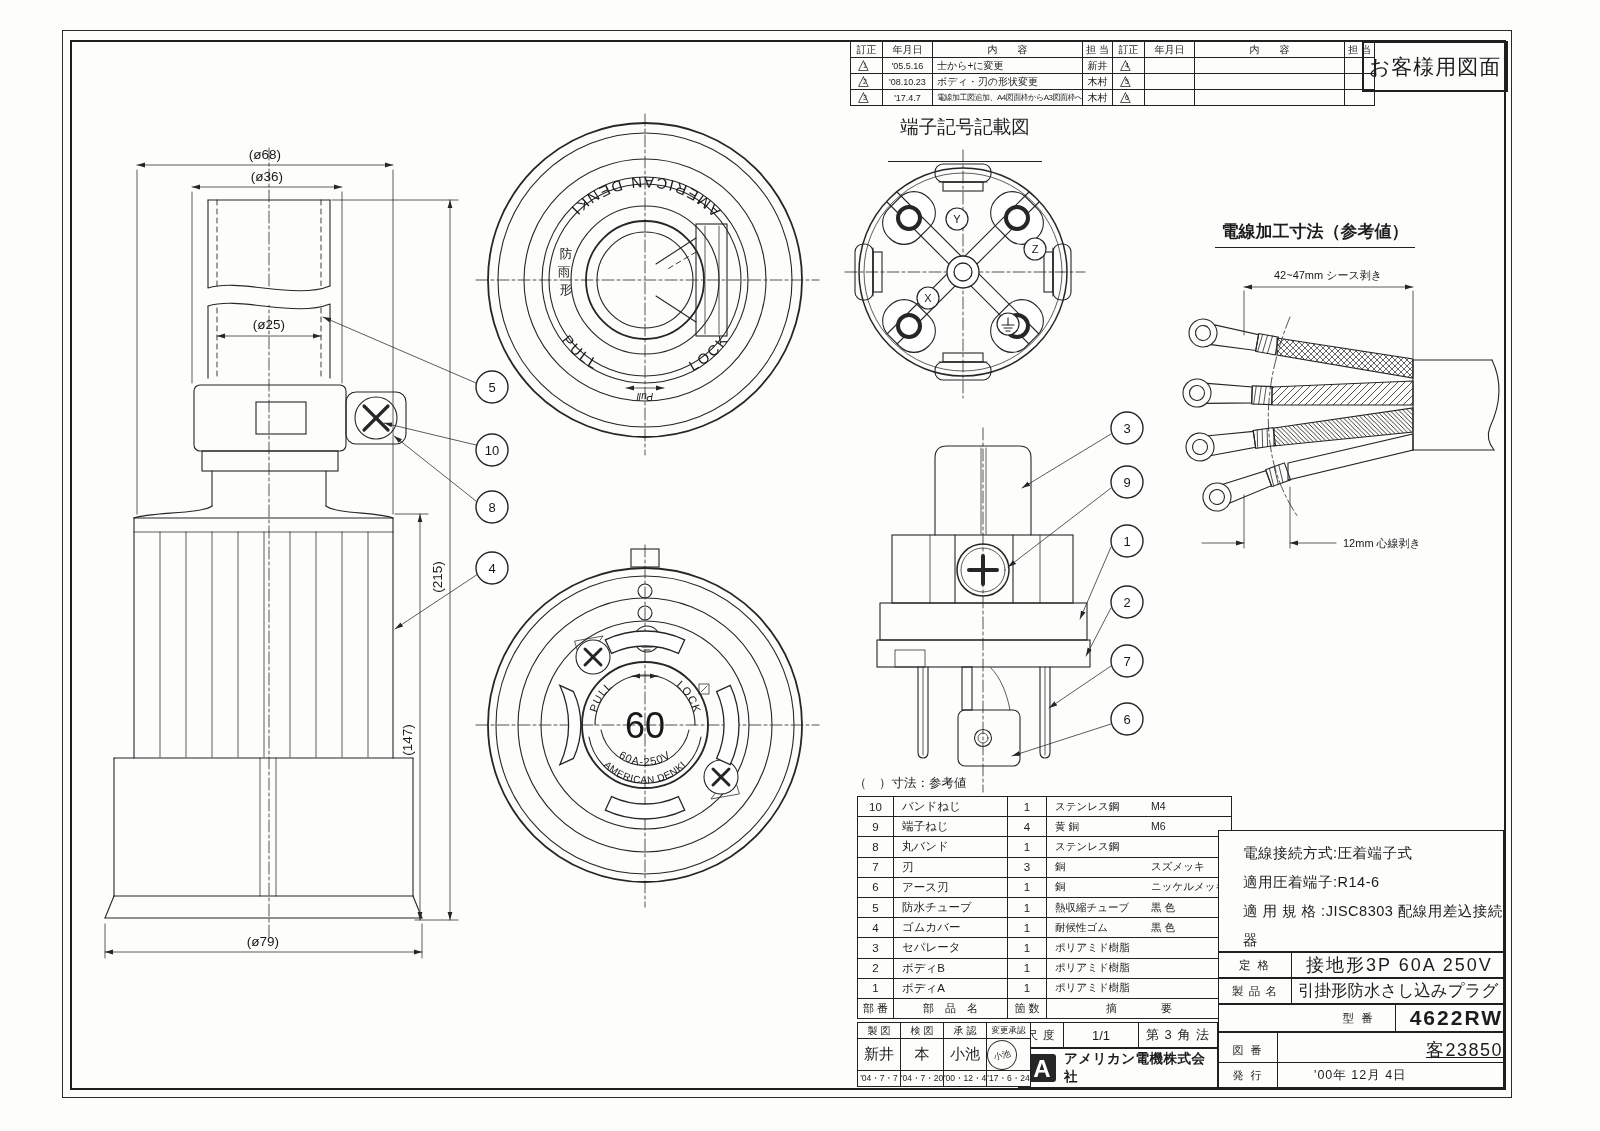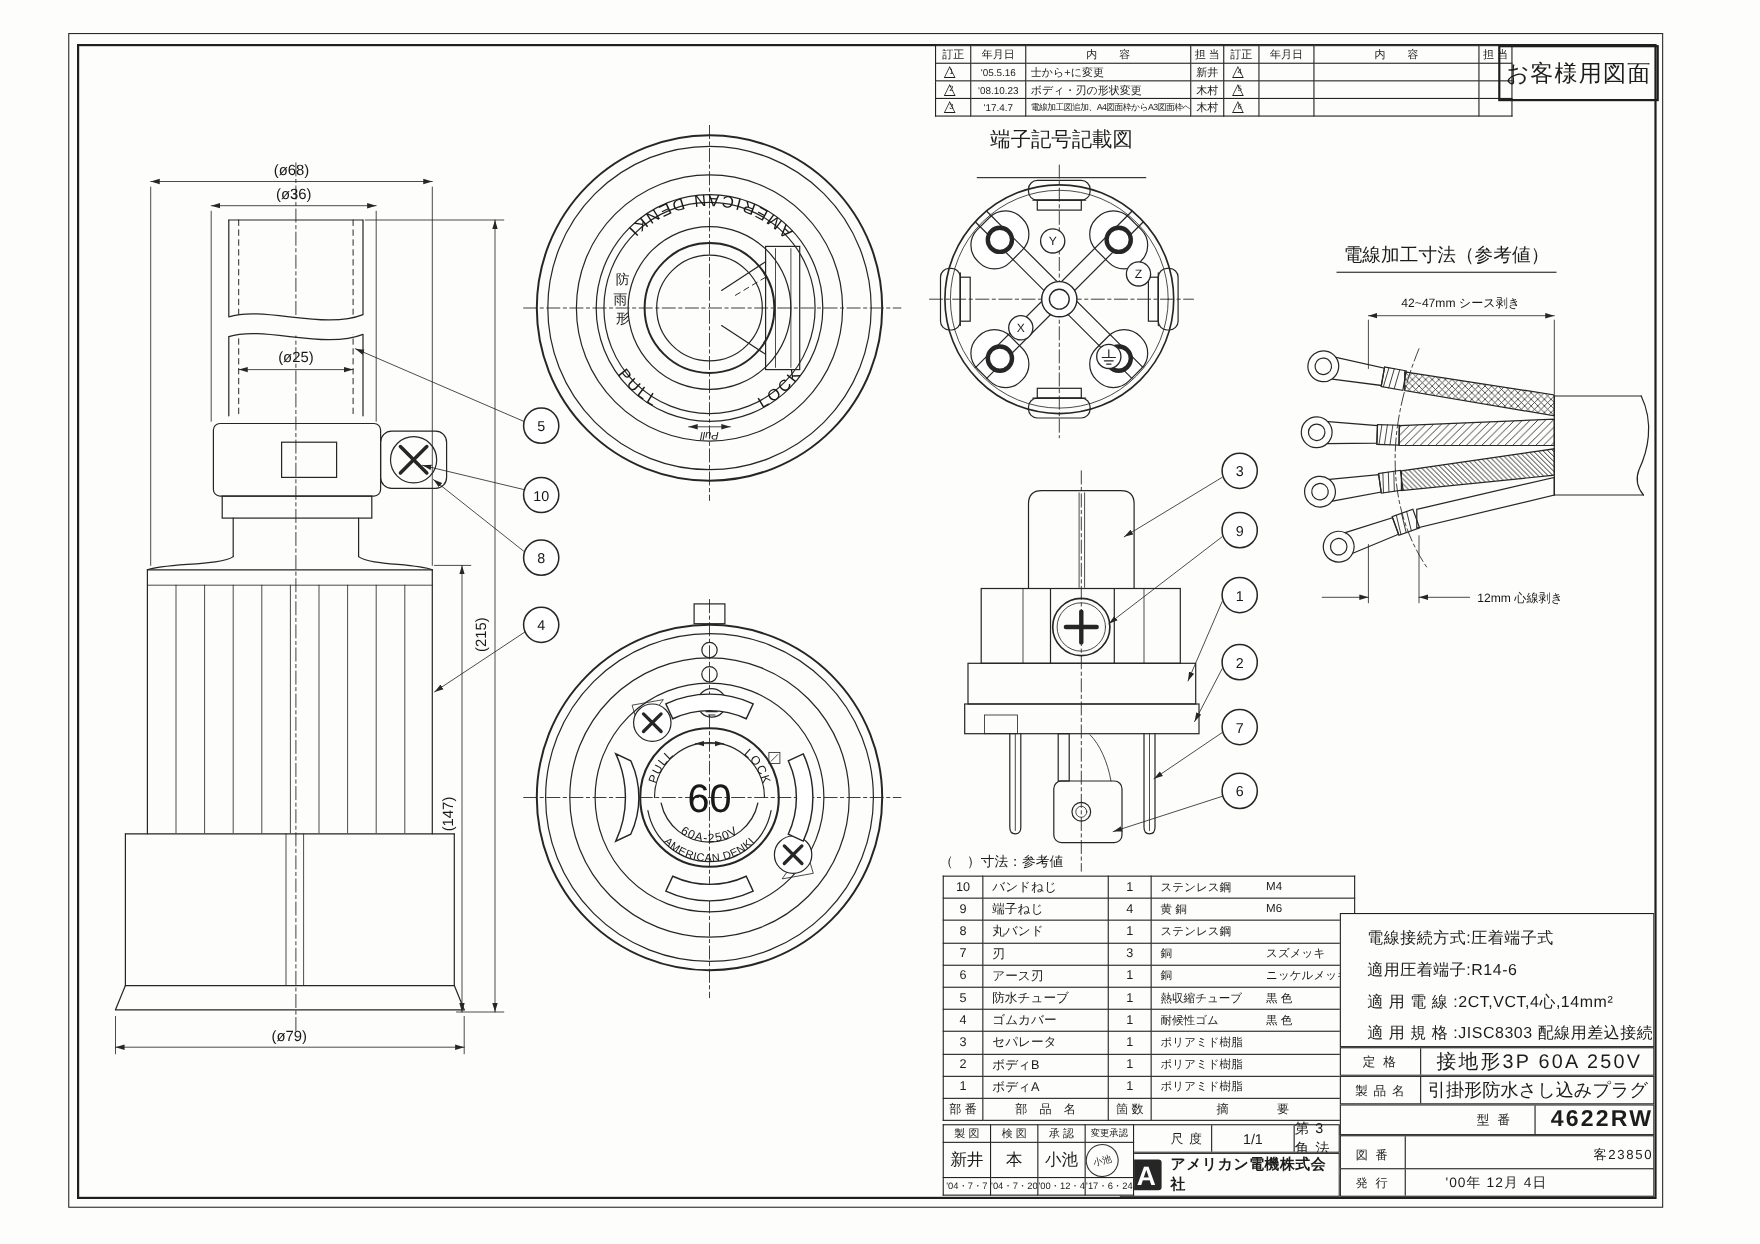--- a/index.html
+++ b/index.html
@@ -453,21 +453,21 @@
       <circle class="f" cx="287" cy="261" r="16" style="stroke-width:1.4"></circle>
       <text x="287" y="266" text-anchor="middle" font-size="13">7</text>
     </g>
     <g>
       <line x1="271" y1="324" x2="172" y2="356" marker-end="url(#ma-e)" class="thin"></line>
       <circle class="f" cx="287" cy="319" r="16" style="stroke-width:1.4"></circle>
       <text x="287" y="324" text-anchor="middle" font-size="13">6</text>
     </g>
   </svg>
 
-  <div class="abs utitle" style="left:1215px;top:220px;width:200px;font-size:17px;padding-bottom:4px;">電線加工寸法（参考値）</div>
+  <div class="abs utitle" style="left:1215px;top:220px;width:200px;font-size:17px;padding-bottom:4px;font-weight:bold;">電線加工寸法（参考値）</div>
   <svg style="left:1140px;top:255px;" width="364" height="305" viewBox="0 0 364 305">
     <g>
       <text x="188" y="24" text-anchor="middle" font-size="11">42~47mm シース剥き</text>
       <line class="thin" x1="104" y1="36" x2="104" y2="80"></line>
         <line class="thin" x1="273" y1="36" x2="273" y2="103"></line>
       <line x1="104" y1="32" x2="273" y2="32" marker-start="url(#ma-s)" marker-end="url(#ma-e)" class="thin"></line>
     </g>
     <path class="cl" d="M150,62 C118,140 122,210 158,262"></path>
 
     <g transform="translate(63,78) rotate(10)">
@@ -653,54 +653,53 @@
       <td>箇 数</td>
           <td style="text-align:center">摘　　　　要</td>
     </tr>
   </tbody>
     </table>
 
   <div class="abs cellbox" style="left:1218px;top:830px;width:286px;height:122px;">
     <div class="spec-lines" style="padding:8px 0 0 24px;">
       <div>電線接続方式:圧着端子式</div>
       <div>適用圧着端子:R14-6</div>
-      <div>適 用 電 線 :2CT,VCT,4心,14mm²</div>
       <div>適 用 規 格 :JISC8303  配線用差込接続器</div>
     </div>
   </div>
   <div class="abs cellbox" style="left:1218px;top:952px;width:286px;height:26px;">
     <div class="lab" style="width:72px;">定 格</div>
     <div class="val" style="font-size:18px;letter-spacing:2px;">接地形3P 60A 250V</div>
   </div>
   <div class="abs cellbox" style="left:1218px;top:978px;width:286px;height:26px;">
     <div class="lab" style="width:72px;letter-spacing:1px;">製 品 名</div>
     <div class="val" style="font-size:16.5px;padding-left:6px;">引掛形防水さし込みプラグ</div>
   </div>
   <div class="abs cellbox" style="left:1218px;top:1004px;width:286px;height:28px;justify-content:flex-end;">
     <div class="lab" style="width:72px;">型 番</div>
     <div class="val" style="font-size:21px;font-weight:bold;letter-spacing:2px;">4622RW</div>
   </div>
 
   <div class="abs cellbox" style="left:1018px;top:1022px;width:200px;height:26px;">
-    <div class="lab" style="width:44px;letter-spacing:1px;margin-left:38px;">尺 度</div>
+    <div class="lab" style="width:44px;letter-spacing:1px;">尺 度</div>
     <div style="width:74px;display:flex;align-items:center;justify-content:center;border-right:1.2px solid #1f1f1f;font-size:13px;">1/1</div>
     <div style="flex:1;display:flex;align-items:center;justify-content:center;font-size:13px;letter-spacing:1px;">第 3 角 法</div>
   </div>
 
   <div class="abs cellbox" style="left:1018px;top:1048px;width:200px;height:40px;align-items:center;">
     <svg style="position:static;flex:none;margin-left:8px;" width="30" height="30" viewBox="0 0 30 30">
       <rect x="1" y="1" width="28" height="28" rx="3" class="fb"></rect>
       <text x="15" y="24" text-anchor="middle" font-size="24" font-weight="bold" style="fill:#fff;">A</text>
     </svg>
     <div style="font-size:13.5px;font-weight:bold;margin-left:7px;letter-spacing:.5px;">アメリカン電機株式会社</div>
   </div>
 
   <div class="abs cellbox" style="left:1218px;top:1032px;width:286px;height:36px;justify-content:space-between;">
     <div class="lab" style="width:58px;font-size:11px;">図 番</div>
-    <div class="val" style="font-size:12px;letter-spacing:1.5px;padding-left:40px;">客23850</div>
+    <div class="val" style="font-size:18px;letter-spacing:1.5px;padding-left:40px;text-decoration:underline;">客23850</div>
   </div>
   <div class="abs cellbox" style="left:1218px;top:1062px;width:286px;height:26px;">
     <div class="lab" style="width:58px;font-size:11px;">発 行</div>
     <div class="val" style="font-size:12.5px;letter-spacing:1px;padding-left:36px;">'00年 12月 4日</div>
   </div>
 
   <table class="abs sigtbl" style="left:845px;top:1022px;width:173px;background:#fdfdfc;">
     <colgroup>
         <col style="width:43px">
         <col style="width:43px">

